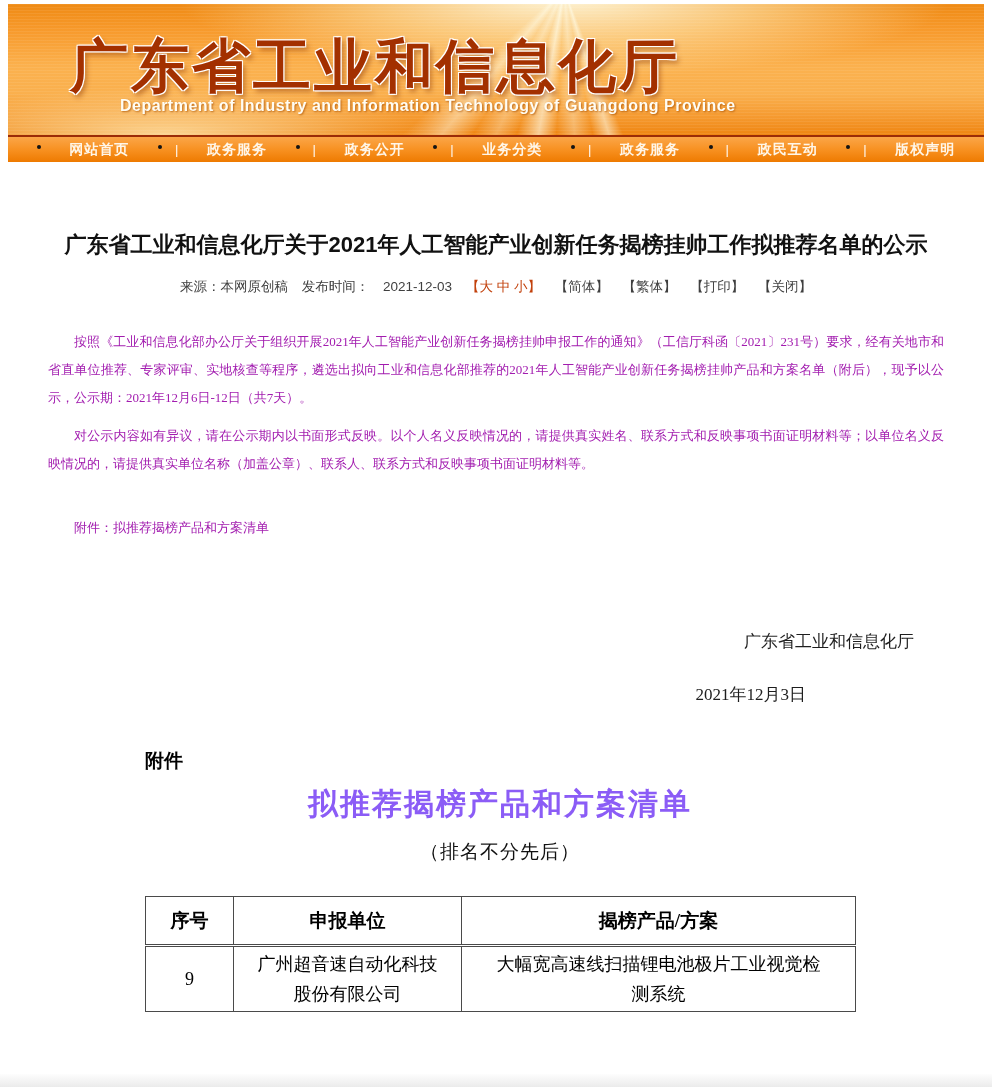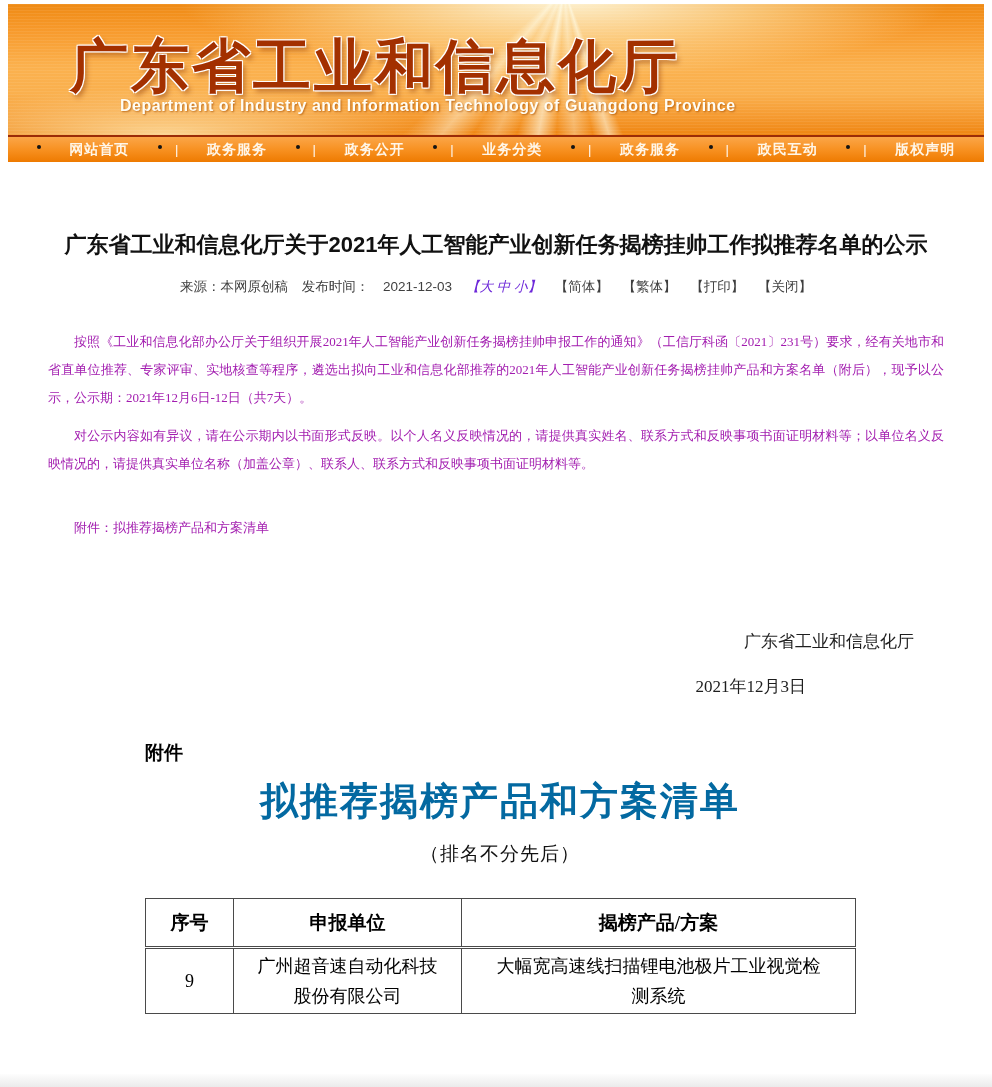--- a/index.html
+++ b/index.html
@@ -46,36 +46,36 @@
   .npipe { color:#ffffff; font-size:13px; opacity:.95; font-style:normal; font-weight:normal; }
 
   
   .article { padding:0 48px; color:#1e1e1e; }
   .article h1 {
     margin:66px auto 0; width:866px; text-align:center;
     font-size:22px; line-height:33px; font-weight:bold; color:#111;
   }
   .meta { margin-top:17px; text-align:center; font-size:13.5px; color:#3f3f3f; }
   .meta > span, .meta > a { margin:0 5px; color:#3f3f3f; text-decoration:none; }
-  .meta .size-tool { color:#6d28d9;font-style:italic; }
+  .meta .size-tool { color:#c2410c; }
   .para {
     margin:32px 0 0; font-family:"Liberation Serif", serif;
     font-size:13px; line-height:28px; text-indent:2em; color:#a21caf; text-align:justify;
   }
   .para.second { margin-top:10px; }
   .attach-line { margin-top:36px; }
   .signature { margin-top:88px; text-align:right; padding-right:30px; font-family:"Liberation Serif", serif; font-size:17px; }
-  .sign-date { margin-top:22px; padding-right:108px; }
+  .sign-date { margin-top:30px; padding-right:108px; }
 
   
   .attachment { margin-top:42px; }
   .attach-label { margin-left:145px; font-size:19px; font-weight:bold; color:#000; }
   .attach-title {
     width:710px; margin:10px 0 0 145px; text-align:center;
-    font-family:Liberation Sans, sans-serif; font-weight:bold; font-size:38px; letter-spacing:2px; color:#0369a1;
+    font-family:Liberation Sans, sans-serif; font-weight:bold; font-size:30px; letter-spacing:2px; color:#8b5cf6;
   }
   .attach-subtitle {
     width:710px; margin:14px 0 0 145px; text-align:center;
     font-family:"Liberation Serif", serif; font-size:19px; color:#111; letter-spacing:1px;
   }
   table.roster {
     margin:31px 0 0 145px; width:710px; border-collapse:collapse; table-layout:fixed;
     font-family:"Liberation Serif", serif; color:#000;
   }
   .roster col.c1 { width:88px; } .roster col.c2 { width:228px; } .roster col.c3 { width:394px; }

